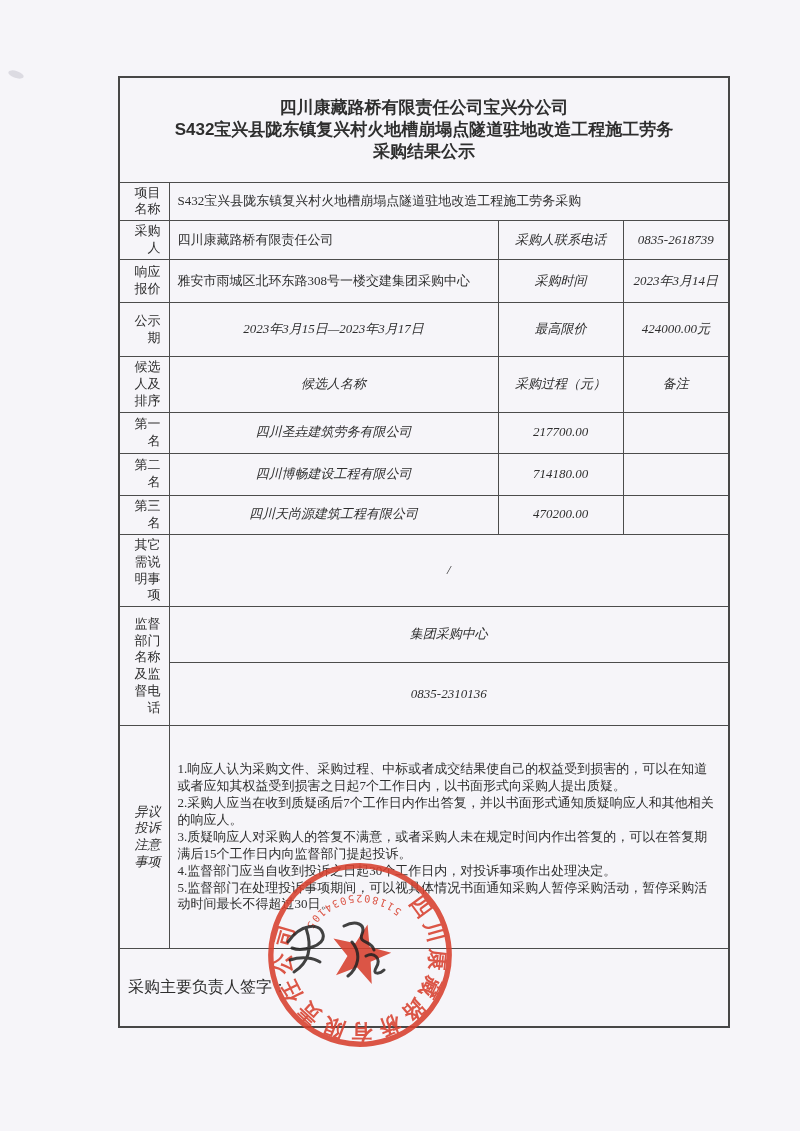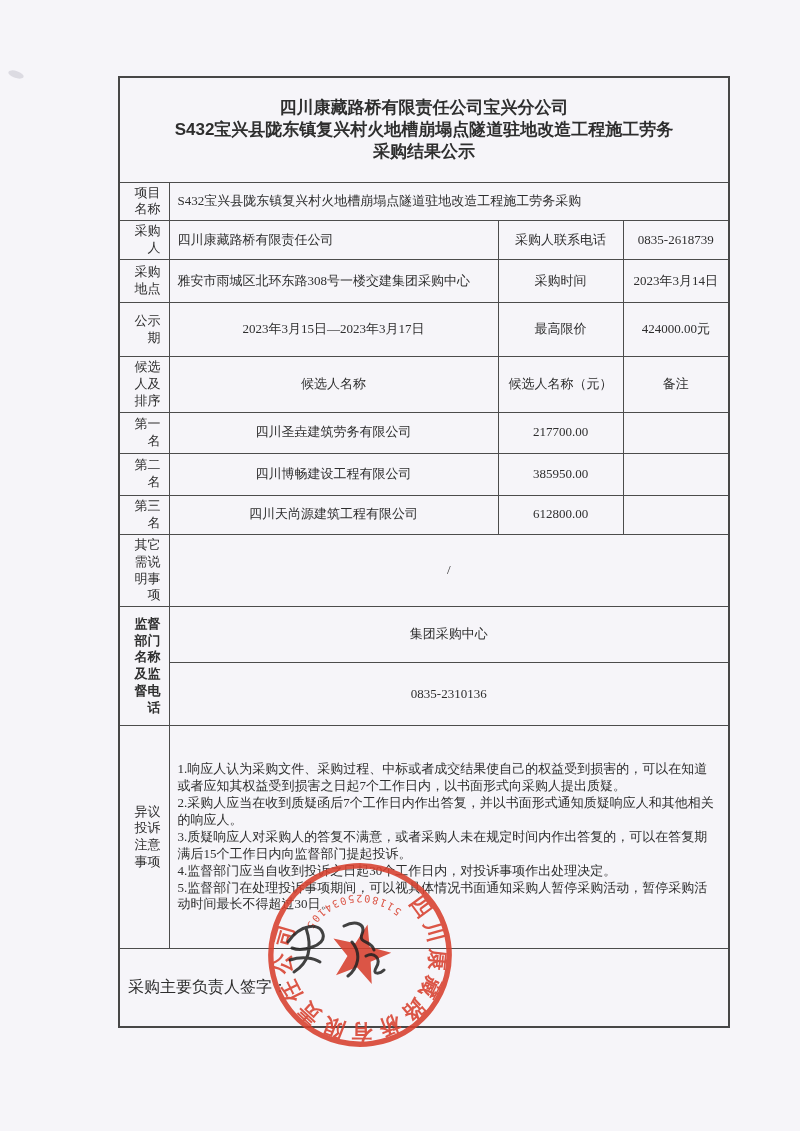--- a/index.html
+++ b/index.html
@@ -31,21 +31,21 @@
     overflow:hidden;
   }
   td.title-cell{
     text-align:center;
     font-family:"Liberation Sans","DejaVu Sans",sans-serif;
     font-weight:700;font-size:17px;line-height:1.65;
     padding:6px 10px;
   }
   td.lbl{ text-align:right; padding:2px 3px; line-height:1.25; word-break:break-all;}
   td.rank{ text-align:right; }
-  td.c{ text-align:center; }
+  td.c{ text-align:center;font-style:italic; }
   td.l{ text-align:left; padding-left:7px;font-family:Liberation Serif, serif;}
   td.objection{
     padding:6px 7px;
     line-height:1.44;
     vertical-align:middle;
     border-radius:11px;
   }
   td.objection .oline{ text-align:left; }
   td.sig-cell{ position:relative; text-align:left; padding-left:8px; font-size:16px; }
   .stamp{
@@ -88,74 +88,74 @@
     </tr>
 
     <tr style="height:36px">
       <td class="lbl">采购人</td>
       <td class="l">四川康藏路桥有限责任公司</td>
       <td class="c">采购人联系电话</td>
       <td class="c">0835-2618739</td>
     </tr>
 
     <tr style="height:43px">
-      <td class="lbl">采购地点</td>
+      <td class="lbl">响应报价</td>
       <td class="l">雅安市雨城区北环东路308号一楼交建集团采购中心</td>
       <td class="c">采购时间</td>
       <td class="c">2023年3月14日</td>
     </tr>
 
     <tr style="height:54px">
       <td class="lbl">公示期</td>
       <td class="c">2023年3月15日—2023年3月17日</td>
       <td class="c">最高限价</td>
       <td class="c">424000.00元</td>
     </tr>
 
     <tr style="height:44px">
       <td class="lbl">候选人及排序</td>
       <td class="c">候选人名称</td>
-      <td class="c">候选人名称（元）</td>
+      <td class="c">采购过程（元）</td>
       <td class="c">备注</td>
     </tr>
 
     <tr style="height:41px">
       <td class="rank">第一名</td>
       <td class="c">四川圣垚建筑劳务有限公司</td>
       <td class="c">217700.00</td>
       <td class="c"></td>
     </tr>
     <tr style="height:42px">
       <td class="rank">第二名</td>
       <td class="c">四川博畅建设工程有限公司</td>
-      <td class="c">385950.00</td>
+      <td class="c">714180.00</td>
       <td class="c"></td>
     </tr>
     <tr style="height:39px">
       <td class="rank">第三名</td>
       <td class="c">四川天尚源建筑工程有限公司</td>
-      <td class="c">612800.00</td>
+      <td class="c">470200.00</td>
       <td class="c"></td>
     </tr>
 
     <tr style="height:46px">
       <td class="lbl">其它需说明事项</td>
       <td colspan="3" class="c">/</td>
     </tr>
 
     <tr style="height:56px">
-      <td class="lbl" rowspan="2" style="vertical-align:middle;font-weight:bold;">监督部门名称及监督电话</td>
+      <td class="lbl" rowspan="2" style="vertical-align:middle;">监督部门名称及监督电话</td>
       <td colspan="3" class="c">集团采购中心</td>
     </tr>
     <tr style="height:63px">
       <td colspan="3" class="c">0835-2310136</td>
     </tr>
 
     <tr style="height:223px">
-      <td class="lbl" style="vertical-align:middle;">异议投诉注意事项</td>
+      <td class="lbl" style="vertical-align:middle;font-style:italic;">异议投诉注意事项</td>
       <td colspan="3" class="objection">
         <div class="oline">1.响应人认为采购文件、采购过程、中标或者成交结果使自己的权益受到损害的，可以在知道或者应知其权益受到损害之日起7个工作日内，以书面形式向采购人提出质疑。</div>
         <div class="oline">2.采购人应当在收到质疑函后7个工作日内作出答复，并以书面形式通知质疑响应人和其他相关的响应人。</div>
         <div class="oline">3.质疑响应人对采购人的答复不满意，或者采购人未在规定时间内作出答复的，可以在答复期满后15个工作日内向监督部门提起投诉。</div>
         <div class="oline">4.监督部门应当自收到投诉之日起30个工作日内，对投诉事项作出处理决定。</div>
         <div class="oline">5.监督部门在处理投诉事项期间，可以视具体情况书面通知采购人暂停采购活动，暂停采购活动时间最长不得超过30日。</div>
       </td>
     </tr>
 
     <tr style="height:78px">

